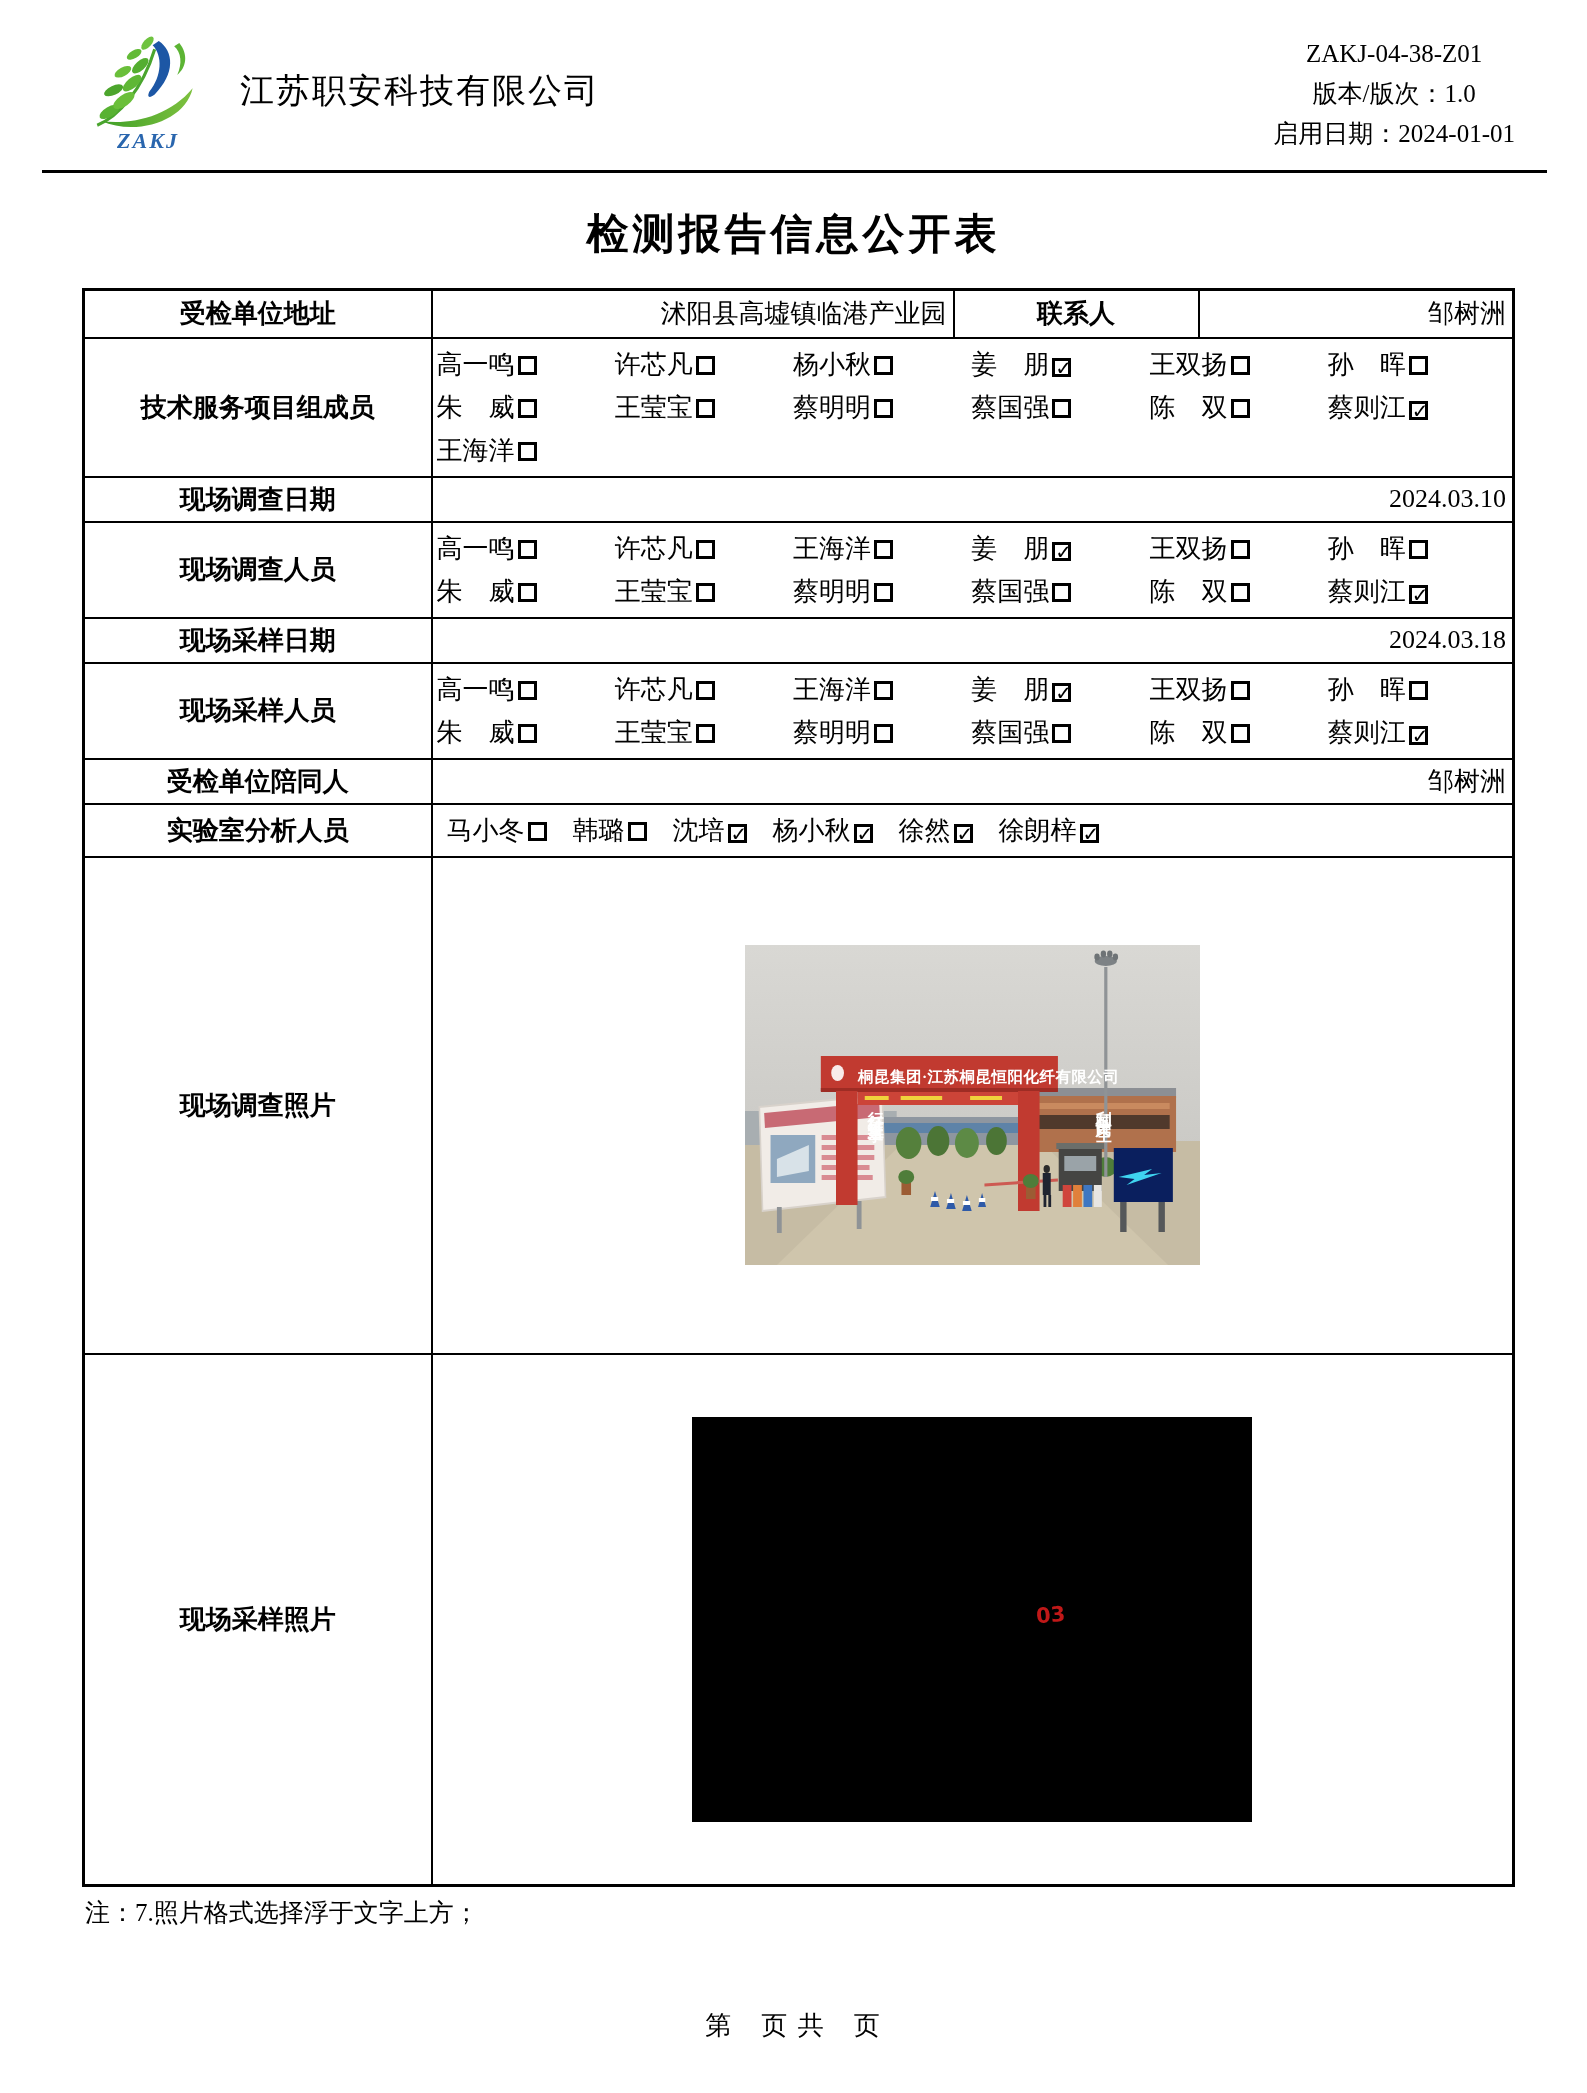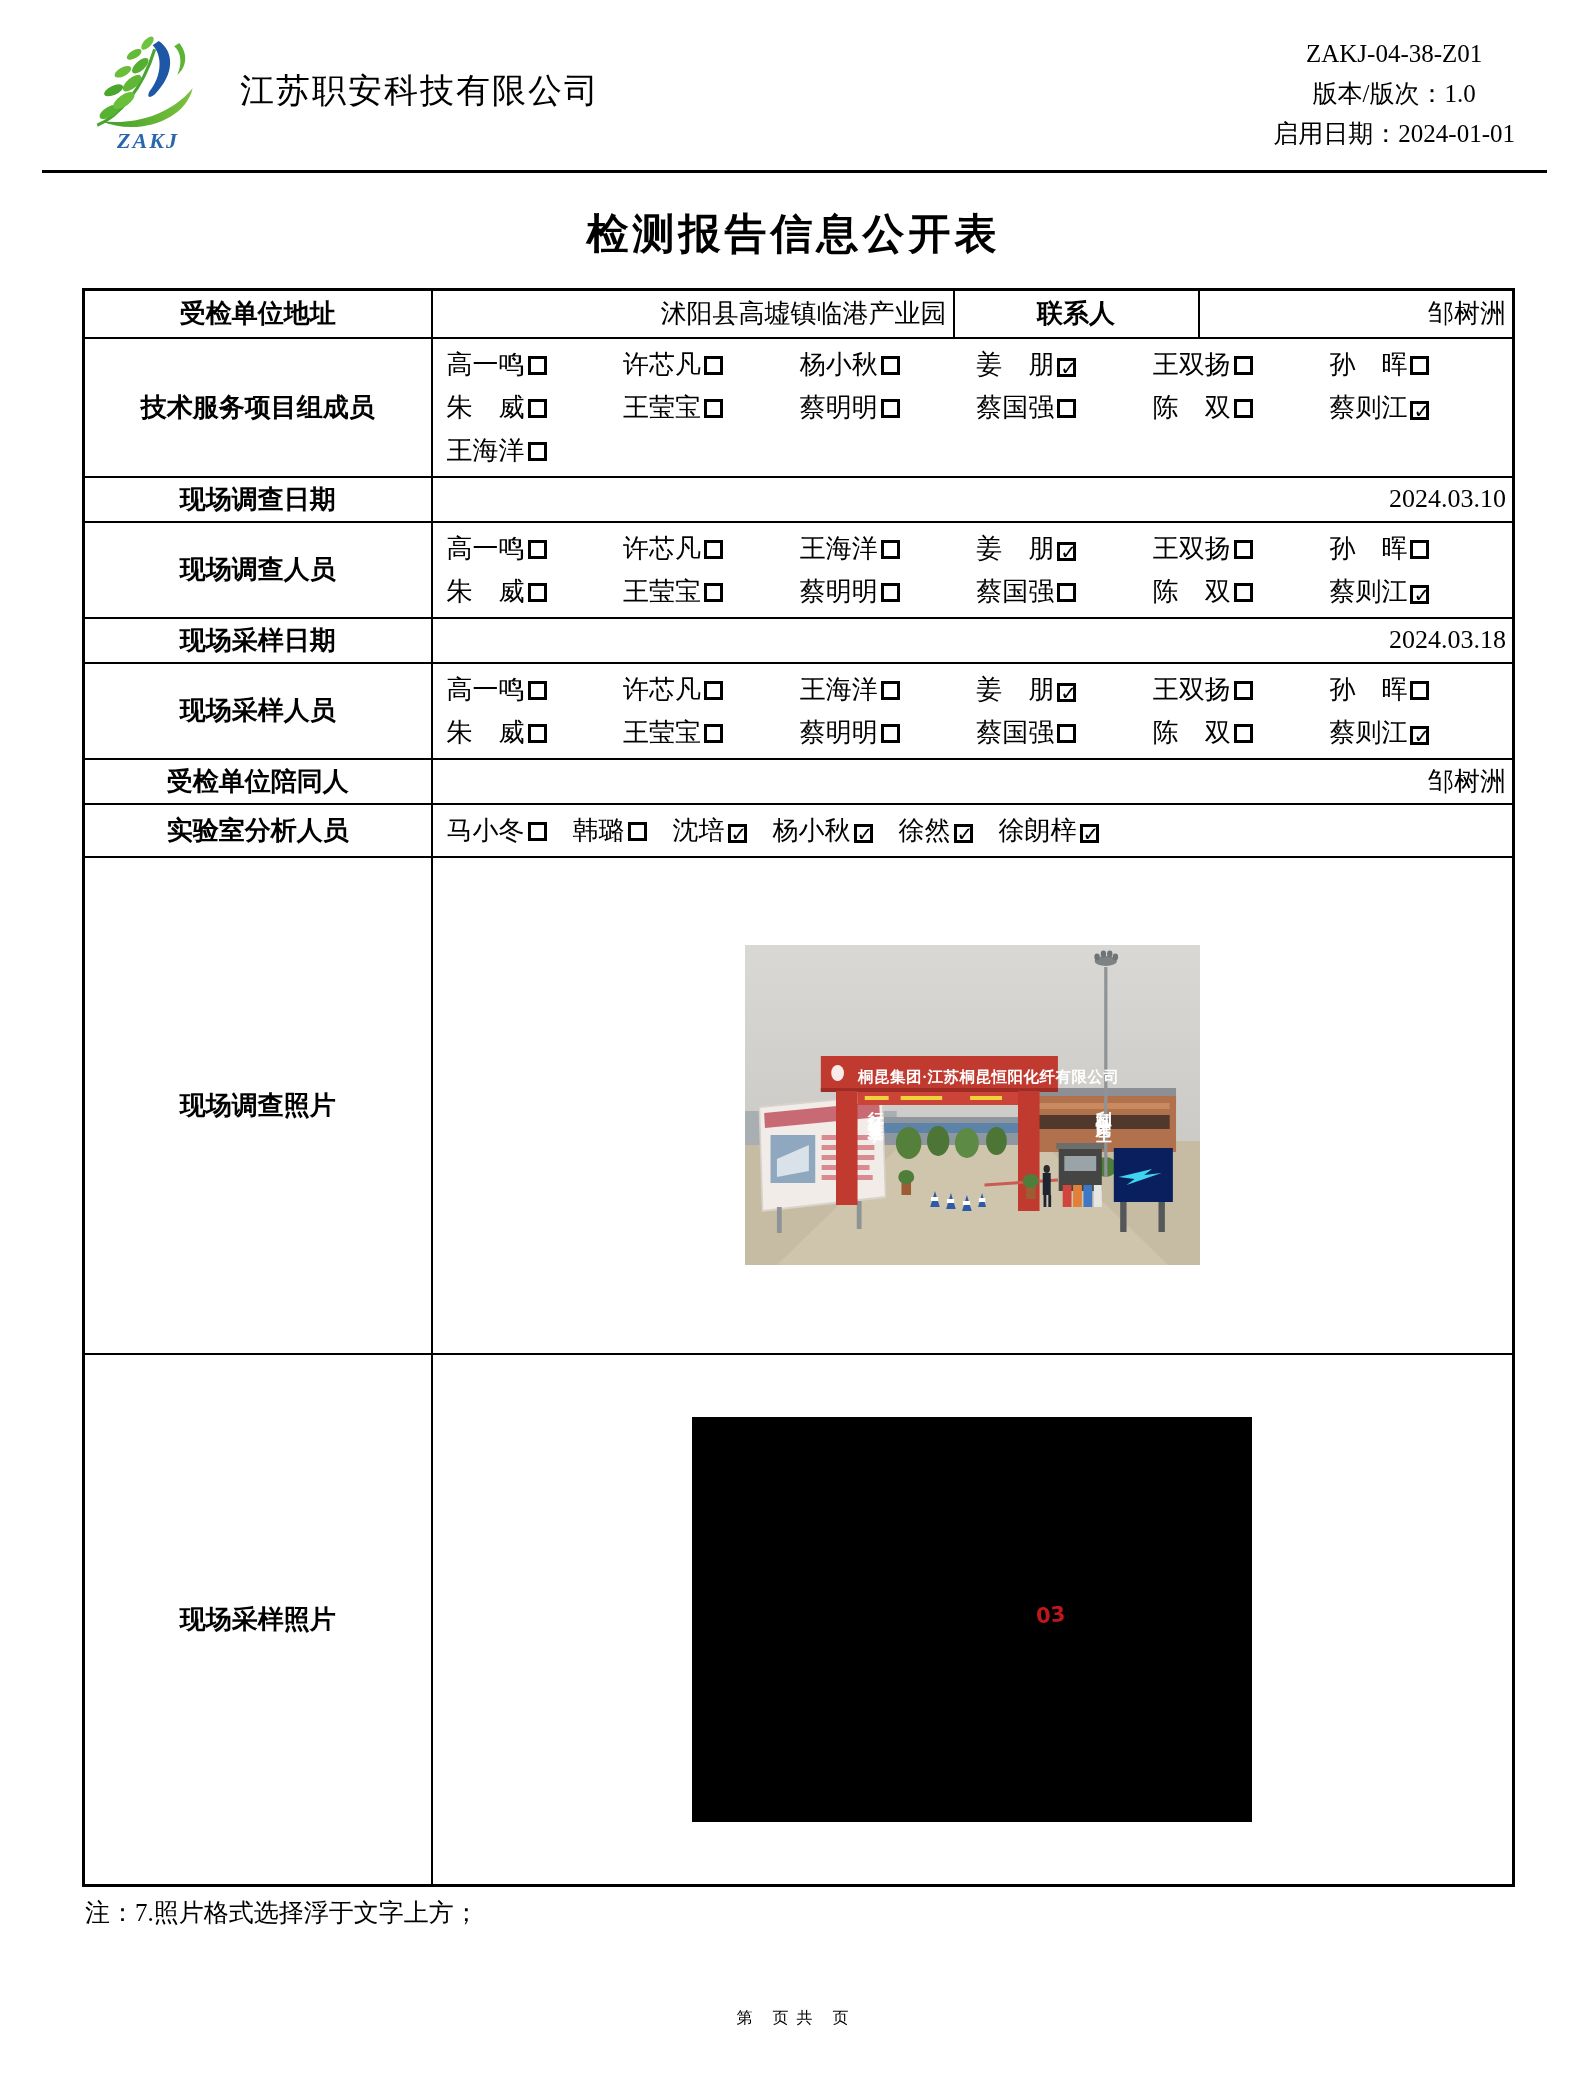--- a/index.html
+++ b/index.html
@@ -20,21 +20,21 @@
   .rule { position:absolute; top:170px; left:42px; right:40px; height:3px; background:#000; }
   .title { position:absolute; top:206px; left:0; width:100%; text-align:center; font-size:42px; font-weight:bold; letter-spacing:4px; }
   
   table.main { position:absolute; top:288px; left:82px; width:1430px; border-collapse:collapse; table-layout:fixed; border:3px solid #000; }
   td { border:2px solid #000; font-size:26px; vertical-align:middle; }
   td.lbl { font-weight:bold; text-align:center; padding:2px 4px; }
   td.val { text-align:right; padding:2px 6px; }
   td.val-left { text-align:left; padding:2px 6px 2px 14px; font-weight:bold; white-space:nowrap; }
   td.unit-name { text-align:center; padding:0 2px; letter-spacing:1.5px; font-size:25px; white-space:nowrap; }
   td.staff-cell { padding:4px 0; vertical-align:middle; }
-  .staff-line { display:grid; grid-template-columns:repeat(6,1fr); padding:4px 6px 4px 14px; align-items:center; }
+  .staff-line { display:grid; grid-template-columns:repeat(6,1fr); padding:4px 6px 4px 4px; align-items:center; }
   .lab-line { display:flex; gap:26px; padding:4px 6px 4px 14px; align-items:center; }
   .staff { white-space:nowrap; }
   .nm { letter-spacing:0; }
   .cb { display:inline-block; width:19px; height:19px; border:3px solid #000; margin-left:3px; vertical-align:-2px;
         font-size:20px; line-height:15px; text-align:center; font-weight:bold; font-family:"DejaVu Sans",sans-serif; }
   tr.h48 { height:48px; } tr.h45 { height:45px; } tr.h113 { height:113px; }
   tr.h88 { height:88px; } tr.hp1 { height:497px; } tr.hp2 { height:532px; }
   td.photo-cell { text-align:center; }
   
   .photo { position:relative; display:inline-block; vertical-align:middle; overflow:hidden; }
@@ -44,21 +44,21 @@
   .gate-banner { position:absolute; left:98px; top:117px; width:292px; height:29px; line-height:29px;
     text-align:center; color:#fff; font-weight:bold; font-size:15.5px; letter-spacing:0.5px; white-space:nowrap; }
   .pillar { position:absolute; width:27px; color:#fff; font-weight:bold; font-size:16px;
     writing-mode:vertical-rl; text-orientation:upright; letter-spacing:4px; text-align:left; }
   .pillar-left { left:114px; top:153px; height:110px; }
   .pillar-right { left:342px; top:153px; height:114px; }
   .machine-no { position:absolute; left:344px; top:186px; color:#c01818; font-weight:bold; font-size:21px;
     transform:rotate(-5deg); font-family:"DejaVu Sans",sans-serif; }
   
   .note { position:absolute; top:1896px; left:85px; font-size:25px; }
-  .footer { position:absolute; top:2008px; left:0; width:100%; text-align:center; font-size:16px; letter-spacing:2px; }
+  .footer { position:absolute; top:2008px; left:0; width:100%; text-align:center; font-size:26px; letter-spacing:2px; }
 </style>
 </head>
 <body>
 
 <div class="page">
 
   <div class="hdr">
     <div class="hdr-left">
       <div class="logo-wrap">
         <svg width="118" height="104" viewBox="0 0 115 100">

